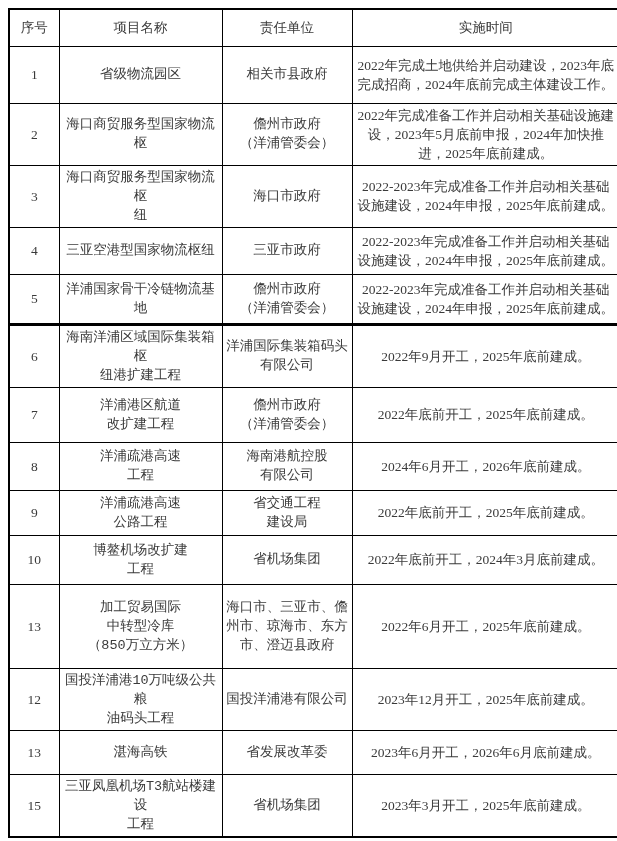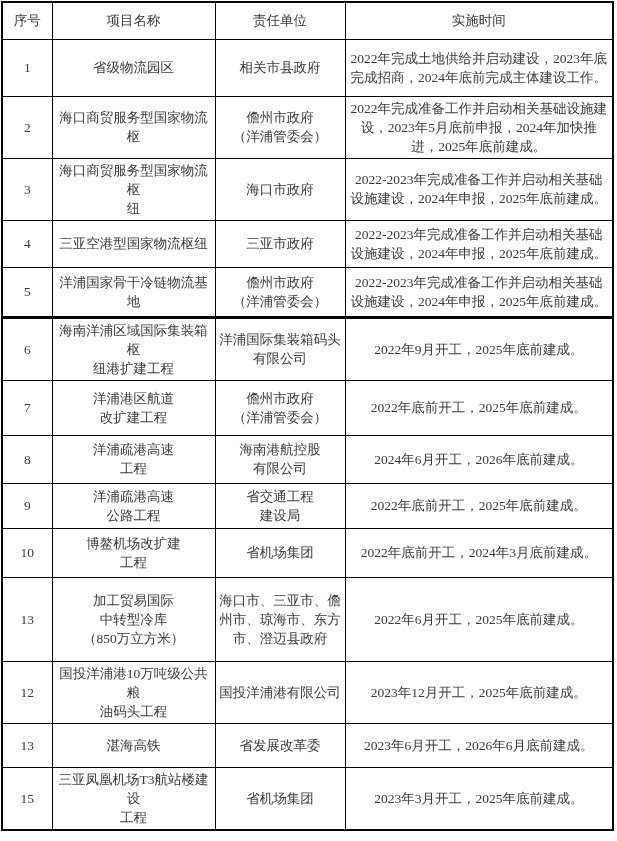--- a/index.html
+++ b/index.html
@@ -6,21 +6,21 @@
     margin: 0;
     padding: 0;
     background: #ffffff;
     font-family: "Liberation Serif", "DejaVu Serif", serif;
   }
   .page {
     width: 617px;
     height: 841px;
     background: #ffffff;
     box-sizing: border-box;
-    padding: 1px;
+    padding: 8px;
   }
   table.doc-table {
     border-collapse: collapse;
     table-layout: fixed;
     width: 611px;
     border: 2px solid #000000;
     color: #3a3a3a;
     font-size: 13.5px;
     line-height: 19px;
   }
@@ -52,21 +52,21 @@
   tbody tr:nth-child(9)  { height: 45px; }
   tbody tr:nth-child(10) { height: 49px; margin-left: 48px; }
   tbody tr:nth-child(11) { height: 84px; }
   tbody tr:nth-child(12) { height: 61px; }
   tbody tr:nth-child(13) { height: 44px; }
   tbody tr:nth-child(14) { height: 45px; }
   tbody tr:nth-child(15) { height: 43px; }
   
   tbody tr:nth-child(6) th,
   tbody tr:nth-child(6) td { border-top: 3px solid #000000; }
-  td.cell-project, td.cell-unit { white-space: pre-line; }
+  td.cell-project, td.cell-unit { white-space: pre-line; font-family: Liberation Mono, monospace; }
 </style>
 </head>
 <body>
 
 <div class="page">
   <table class="doc-table">
     <colgroup>
       <col class="c0">
         <col class="c1">
         <col class="c2">

